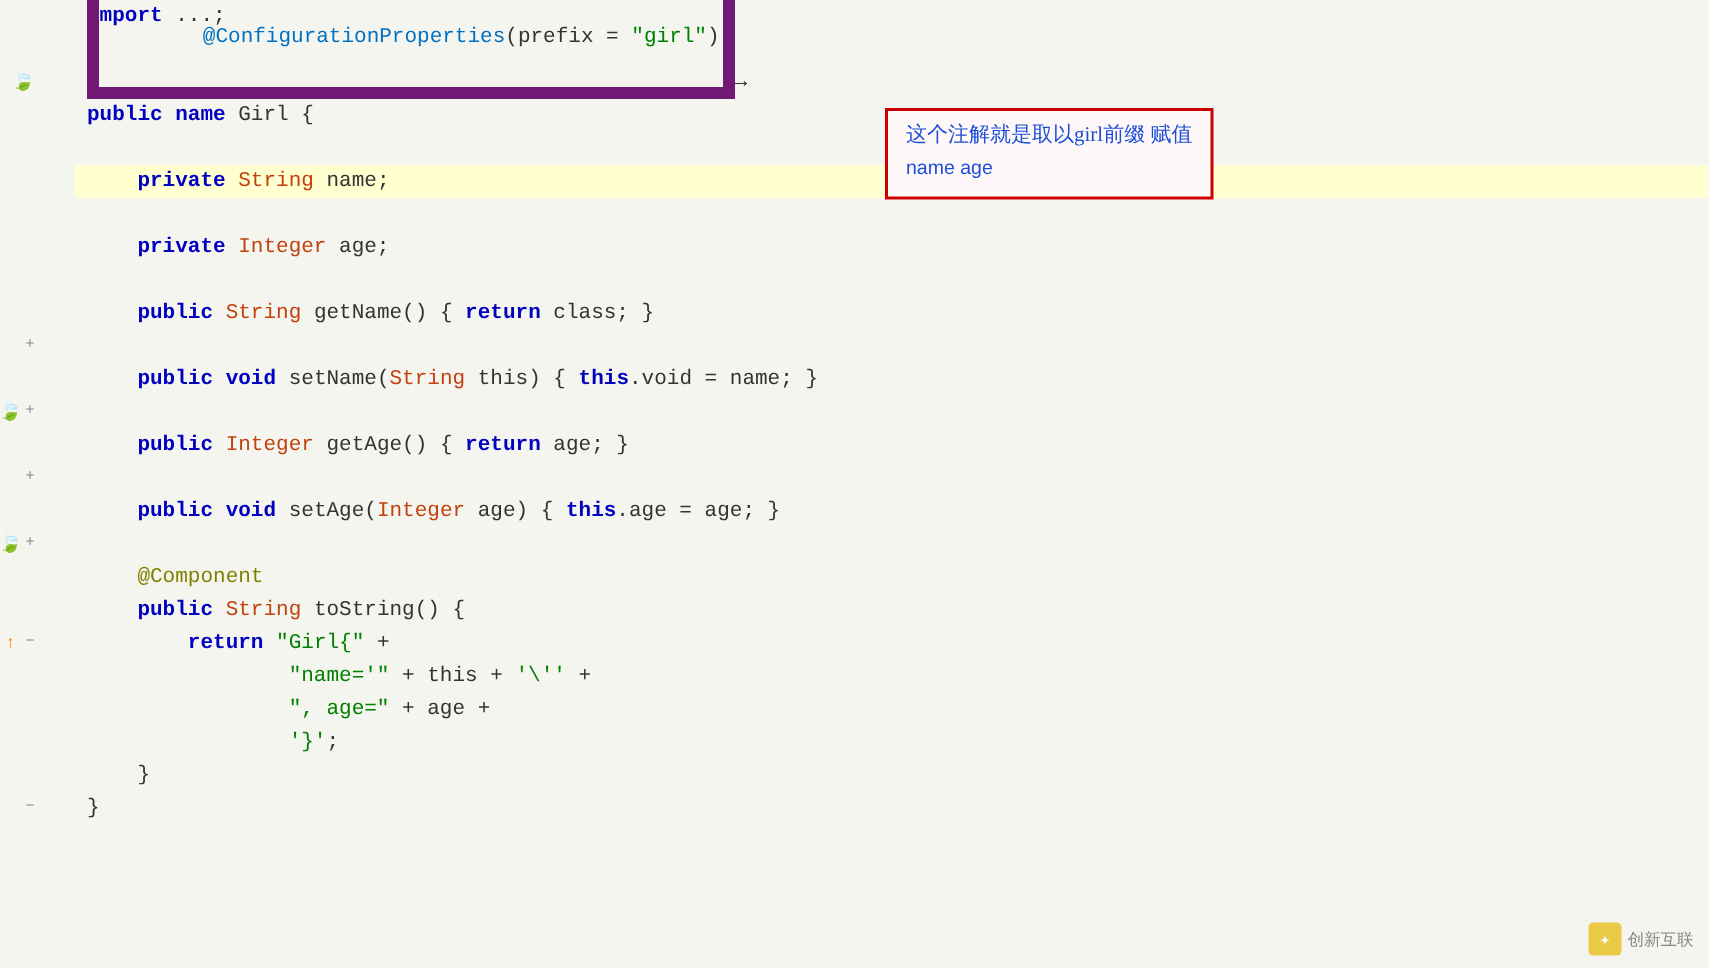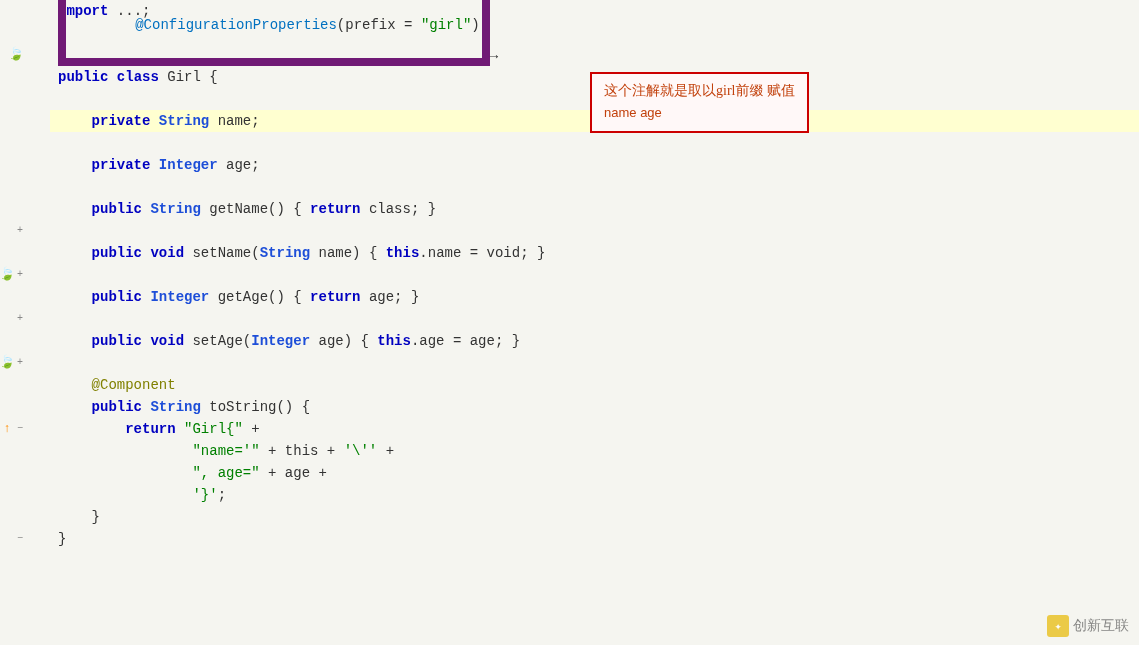--- a/index.html
+++ b/index.html
@@ -98,36 +98,36 @@
 
     .code-line.highlighted {
       background: #ffffd0;
     }
     .code-line.normal {
       background: transparent;
     }
 
     
     .kw { color: #0000c0; font-weight: bold; }       
-    .type { color: #1d4ed8; font-weight: bold; }     
+    .type { color: #c2410c; font-weight: normal; }     
     .annotation { color: #808000; }                  
     .annotation-blue { color: #0070c0; }             
     .str { color: #008000; }                         
     .plain { color: #333; }
 
     .tooltip-box {
       position: absolute;
       left: 540px;
       top: 28px;
       background: #fff8f8;
       border: 2px solid #cc0000;
       padding: 6px 12px;
       font-family: 'SimSun', 'STSong', serif;
       font-size: 14px;
-      color: #c2410c;
+      color: #1d4ed8;
       white-space: nowrap;
       z-index: 10;
       line-height: 1.6;
     }
 
     .tooltip-mono {
       font-family: Liberation Sans, sans-serif;
       font-size: 13px;
     }
 
@@ -147,21 +147,21 @@
       border-radius: 3px;
       display: flex;
       align-items: center;
       justify-content: center;
       font-size: 12px;
       color: white;
       font-weight: bold;
     }
     .watermark-text {
       color: #555;
-      font-size: 14px;
+      font-size: 11px;
       font-family: sans-serif;
     }
   </style>
 </head>
 <body>
 
 <div class="editor-container">
 
   <div class="gutter">
 
@@ -296,21 +296,21 @@
       <span class="plain">→</span>
 
       
       <div class="tooltip-box">
         <span>这个注解就是取以girl前缀 赋值</span><br>
         <span class="tooltip-mono">name age</span>
       </div>
     </div>
 
     <div class="code-line normal">
-      <span class="kw">public</span><span class="plain"> </span><span class="kw">class</span><span class="plain"> Girl {</span>
+      <span class="kw">public</span><span class="plain"> </span><span class="kw">name</span><span class="plain"> Girl {</span>
     </div>
 
     <div class="code-line normal">&nbsp;</div>
 
     <div class="code-line highlighted">
       <span class="plain">    </span><span class="kw">private</span><span class="plain"> </span><span class="type">String</span><span class="plain"> name;</span>
     </div>
 
     <div class="code-line normal">&nbsp;</div>
 
@@ -320,21 +320,21 @@
 
     <div class="code-line normal">&nbsp;</div>
 
     <div class="code-line normal">
       <span class="plain">    </span><span class="kw">public</span><span class="plain"> </span><span class="type">String</span><span class="plain"> getName() { </span><span class="kw">return</span><span class="plain"> class; }</span>
     </div>
 
     <div class="code-line normal">&nbsp;</div>
 
     <div class="code-line normal">
-      <span class="plain">    </span><span class="kw">public</span><span class="plain"> </span><span class="kw">void</span><span class="plain"> setName(</span><span class="type">String</span><span class="plain"> name) { </span><span class="kw">this</span><span class="plain">.name = void; }</span>
+      <span class="plain">    </span><span class="kw">public</span><span class="plain"> </span><span class="kw">void</span><span class="plain"> setName(</span><span class="type">String</span><span class="plain"> this) { </span><span class="kw">this</span><span class="plain">.void = name; }</span>
     </div>
 
     <div class="code-line normal">&nbsp;</div>
 
     <div class="code-line normal">
       <span class="plain">    </span><span class="kw">public</span><span class="plain"> </span><span class="type">Integer</span><span class="plain"> getAge() { </span><span class="kw">return</span><span class="plain"> age; }</span>
     </div>
 
     <div class="code-line normal">&nbsp;</div>
 

